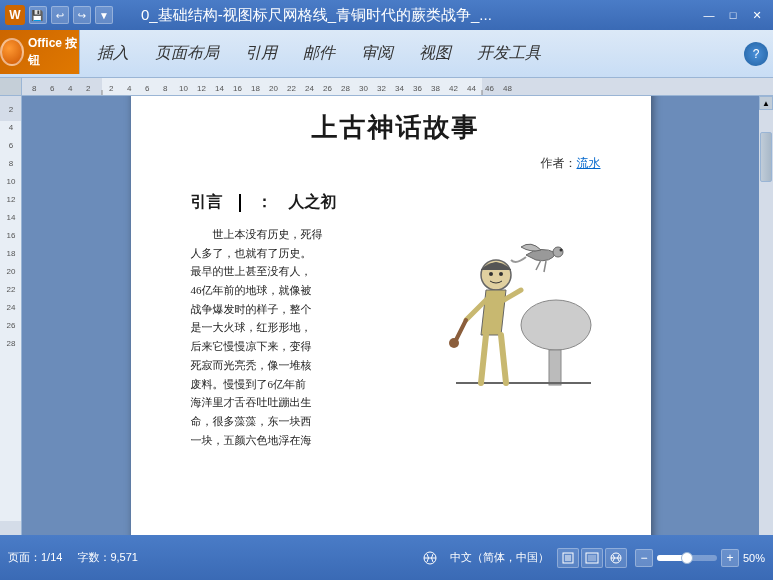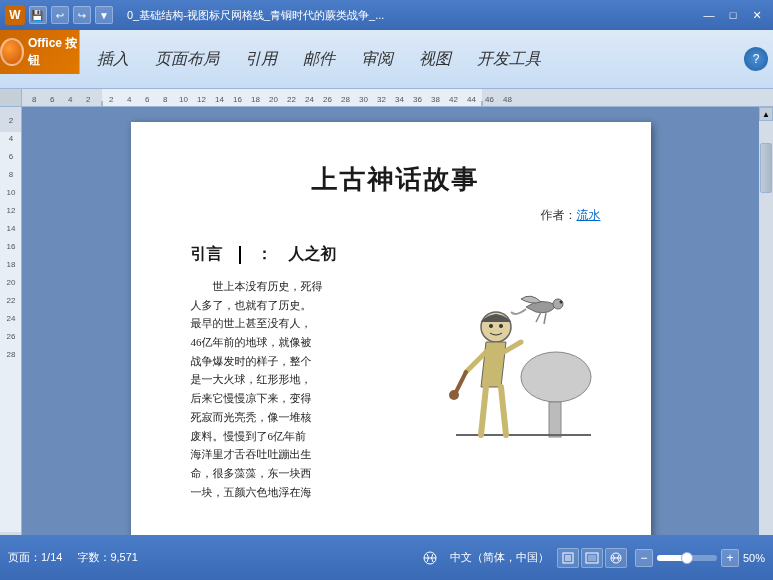--- a/index.html
+++ b/index.html
@@ -46,43 +46,43 @@
       border-radius: 2px;
       display: flex;
       align-items: center;
       justify-content: center;
       cursor: pointer;
       font-size: 10px;
       color: white;
     }
     .title-text {
       color: white;
-      font-size: 11px;
-      margin-left: 10px;
+      font-size: 15px;
+      margin-left: 24px;
     }
     #title-bar-right {
       display: flex;
       align-items: center;
       gap: 2px;
     }
     .window-btn {
       width: 22px;
       height: 18px;
       display: flex;
       align-items: center;
       justify-content: center;
       cursor: pointer;
       font-size: 11px;
       color: white;
       border-radius: 2px;
     }
 
     
     #ribbon {
-      height: 59px;
+      height: 48px;
       background: linear-gradient(to bottom, #dce9f7, #c8ddf5);
       display: flex;
       align-items: stretch;
       border-bottom: 1px solid #9ab5d5;
     }
     #office-btn {
       width: 80px;
       height: 44px;
       background: linear-gradient(135deg, #cc6600, #e07800);
       display: flex;
@@ -186,20 +186,21 @@
 
     
     #doc-area {
       flex: 1;
       background: #6b8cba;
       overflow: hidden;
       display: flex;
       justify-content: center;
       padding: 15px 10px 5px;
       position: relative;
+      align-items: center;
     }
 
     #document {
       width: 520px;
       min-height: 520px;
       background: white;
       box-shadow: 2px 2px 8px rgba(0,0,0,0.4);
       padding: 40px 50px 40px 60px;
       position: relative;
       overflow: hidden;

